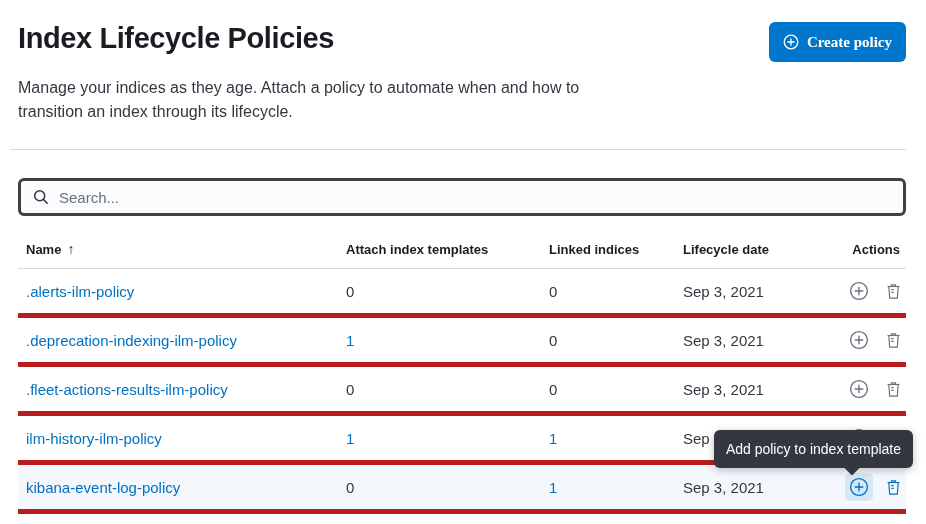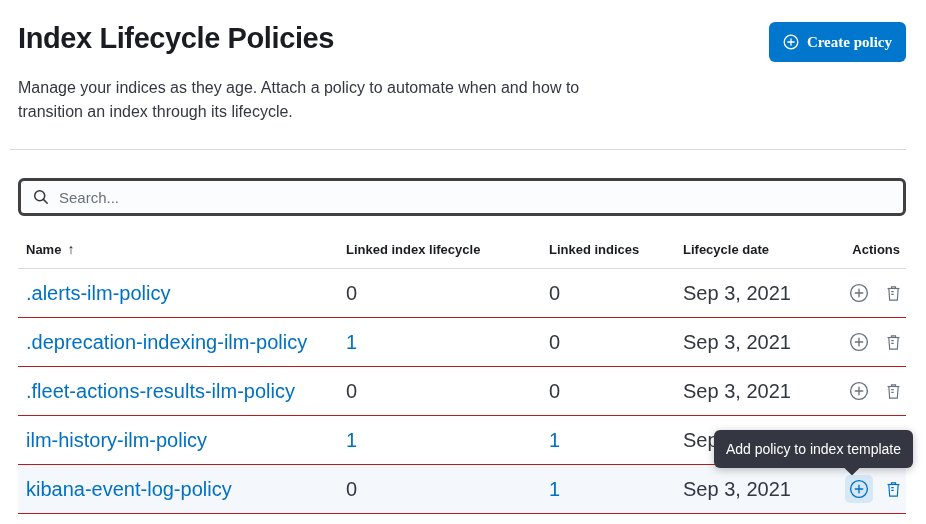--- a/index.html
+++ b/index.html
@@ -92,22 +92,22 @@
     font-size: 13px;
     font-weight: 700;
     color: #1a1c21;
   }
   .th-name { padding-left: 8px; display: flex; align-items: flex-end; gap: 6px; }
   .sort-arrow { font-size: 14px; font-weight: 400; color: #1a1c21; }
   .th-actions { text-align: right; padding-right: 6px; }
 
   .row {
     height: 49px;
-    border-bottom: 1px solid #b91c1c;
-    font-size: 20px;
+    border-bottom: 5px solid #b91c1c;
+    font-size: 15px;
   }
   .row-hovered { background: #f4f7fc; }
   .cell-name {
     padding-left: 8px;
     color: #0071c2;
     text-decoration: none;
     cursor: pointer;
   }
   .num { color: #343741; }
   .num-link { color: #0071c2; font-weight: 500; text-decoration: none; cursor: pointer; }
@@ -193,21 +193,21 @@
     <input type="text" placeholder="Search..." style="">
   </div>
 
   <div class="table">
 
     <div class="thead">
       <div class="th-name">
         <span>Name</span>
         <span class="sort-arrow">↑</span>
       </div>
-      <div>Linked index lifecycle</div>
+      <div>Attach index templates</div>
       <div>Linked indices</div>
       <div>Lifecycle date</div>
       <div class="th-actions">Actions</div>
     </div>
 
     <div class="row">
       <a class="cell-name">.alerts-ilm-policy</a>
       <span class="num">0</span>
       <span class="num">0</span>
       <span class="date">Sep 3, 2021</span>

